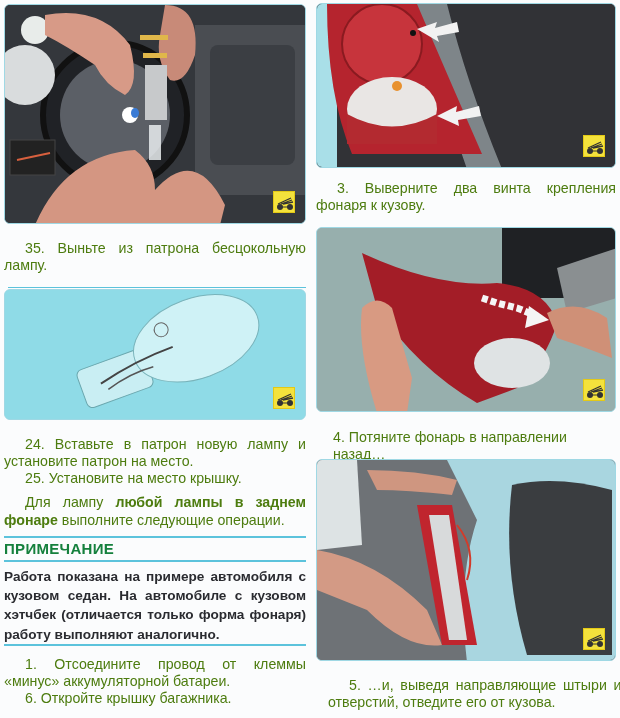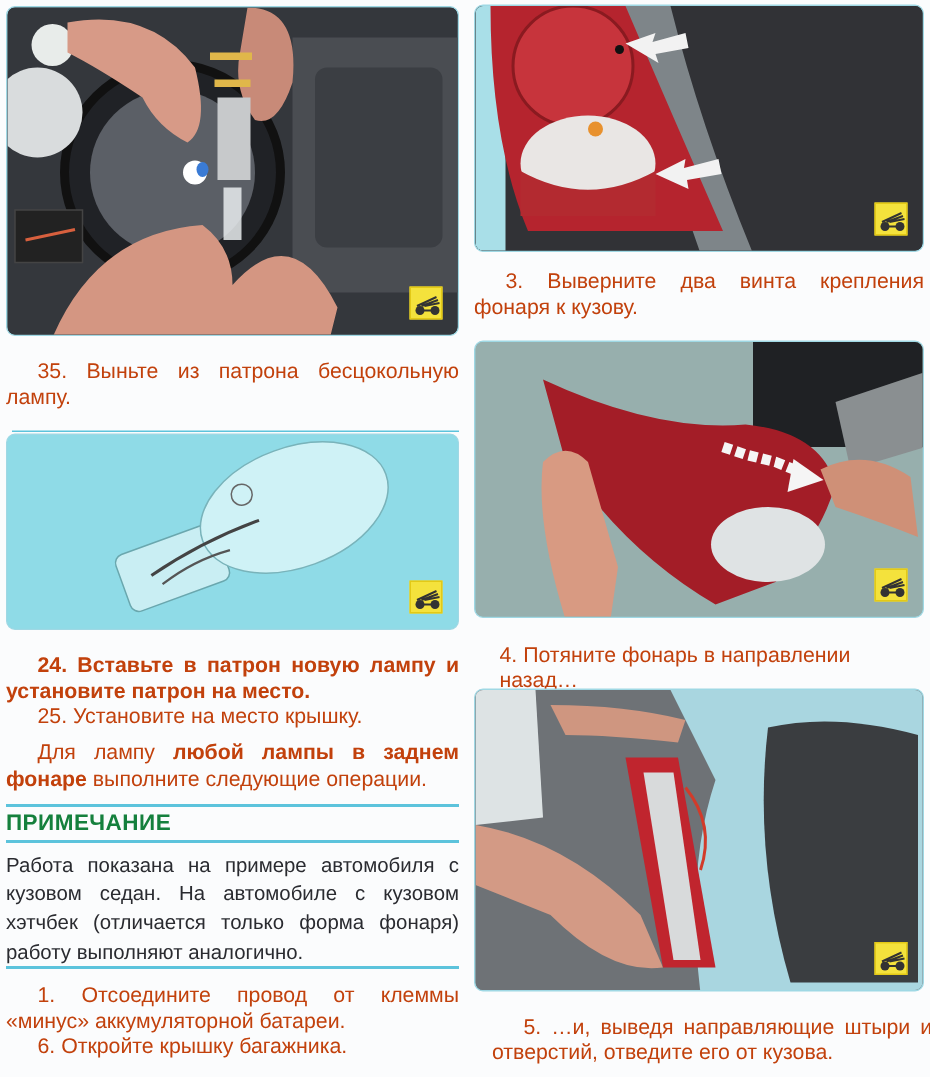--- a/index.html
+++ b/index.html
@@ -9,34 +9,34 @@
   .photo {
     position: absolute; border-radius: 6px; overflow: hidden;
     border: 1px solid #9fd8e4;
   }
   .badge {
     position: absolute; right: 10px; bottom: 10px; width: 22px; height: 22px;
     background: #f4e23c; border: 1px solid #e3c916;
   }
   .badge svg { width: 22px; height: 22px; display: block; }
 
-  .p { position: absolute; font-size: 14.2px; line-height: 17px; color: #c2410c; }
+  .p { position: absolute; font-size: 14.2px; line-height: 17px; color: #4d7c0f; }
   .indent { text-indent: 21px; }
   .justify { text-align: justify; text-align-last: left; }
   .bold { font-weight: bold; }
 
   .rule { position: absolute; height: 2px; background: #5cc3dc; }
 
   .note-title {
     position: absolute; left: 4px; top: 540px; font-size: 15px; font-weight: bold;
     color: #15803d; letter-spacing: 0.3px;
   }
   .note-text {
     position: absolute; left: 4px; top: 567px; width: 302px; font-size: 13.6px;
-    line-height: 19.2px; font-weight: normal; color: #2a2b30; text-align: justify; text-align-last: left;
+    line-height: 19.2px; font-weight: bold; color: #2a2b30; text-align: justify; text-align-last: left;
   }
 </style>
 </head>
 <body>
 
 <div class="photo" style="left:4px; top:4px; width:302px; height:220px; background:#2b2e33;">
   <svg width="302" height="220" viewBox="0 0 302 220">
     <rect width="302" height="220" fill="#34373c"></rect>
     <rect x="190" y="20" width="112" height="170" fill="#4a4d52"></rect>
     <rect x="205" y="40" width="85" height="120" rx="8" fill="#3b3e43"></rect>
@@ -84,21 +84,21 @@
   <div class="badge">
     <svg viewBox="0 0 22 22">
       <circle cx="6" cy="15" r="3" fill="#333"></circle>
         <circle cx="16" cy="15" r="3" fill="#333"></circle>
       <path d="M4 12 L17 6 M7 12 L18 8 M9 12 L19 10" stroke="#333" stroke-width="1.3" fill="none"></path>
       <line x1="6" y1="15" x2="16" y2="15" stroke="#333" stroke-width="1.2"></line>
     </svg>
   </div>
 </div>
 
-<p class="p indent justify" style="left:4px; top:436px; width:302px;font-weight:bold;">24. Вставьте в патрон новую лампу и установите патрон на место.</p>
+<p class="p indent justify" style="left:4px; top:436px; width:302px;">24. Вставьте в патрон новую лампу и установите патрон на место.</p>
 <p class="p indent" style="left:4px; top:470px; width:302px;">25. Установите на место крышку.</p>
 
 <p class="p indent justify" style="left:4px; top:493px; width:302px; line-height:18px;"><span>Для лампу </span><span class="bold">любой лампы в заднем фонаре</span><span> выполните следующие операции.</span></p>
 
 <div class="rule" style="left:4px; top:536px; width:302px;"></div>
 <div class="note-title">ПРИМЕЧАНИЕ</div>
 <div class="rule" style="left:4px; top:560px; width:302px;"></div>
 <div class="note-text">Работа показана на примере автомобиля с кузовом седан. На автомобиле с кузовом хэтчбек (отличается только форма фонаря) работу выполняют аналогично.</div>
 <div class="rule" style="left:4px; top:644px; width:302px;"></div>
 

